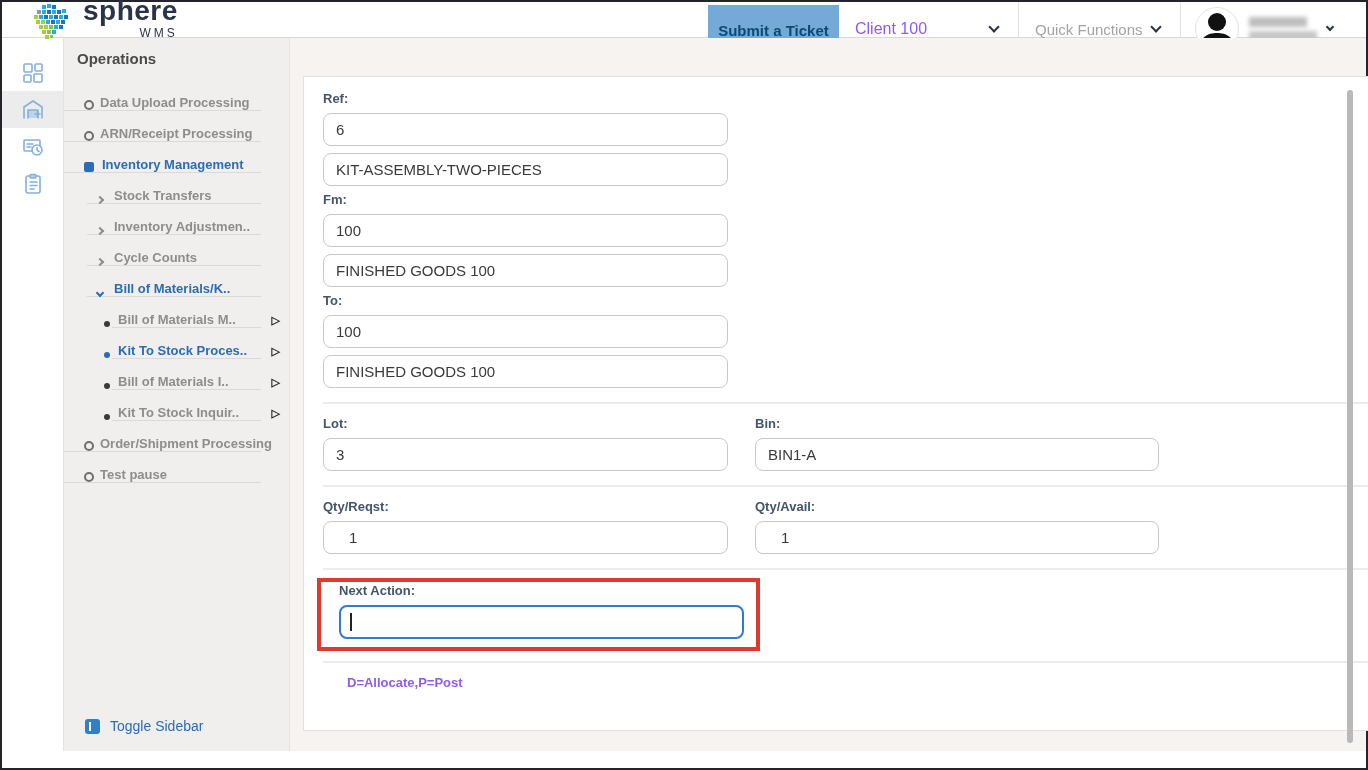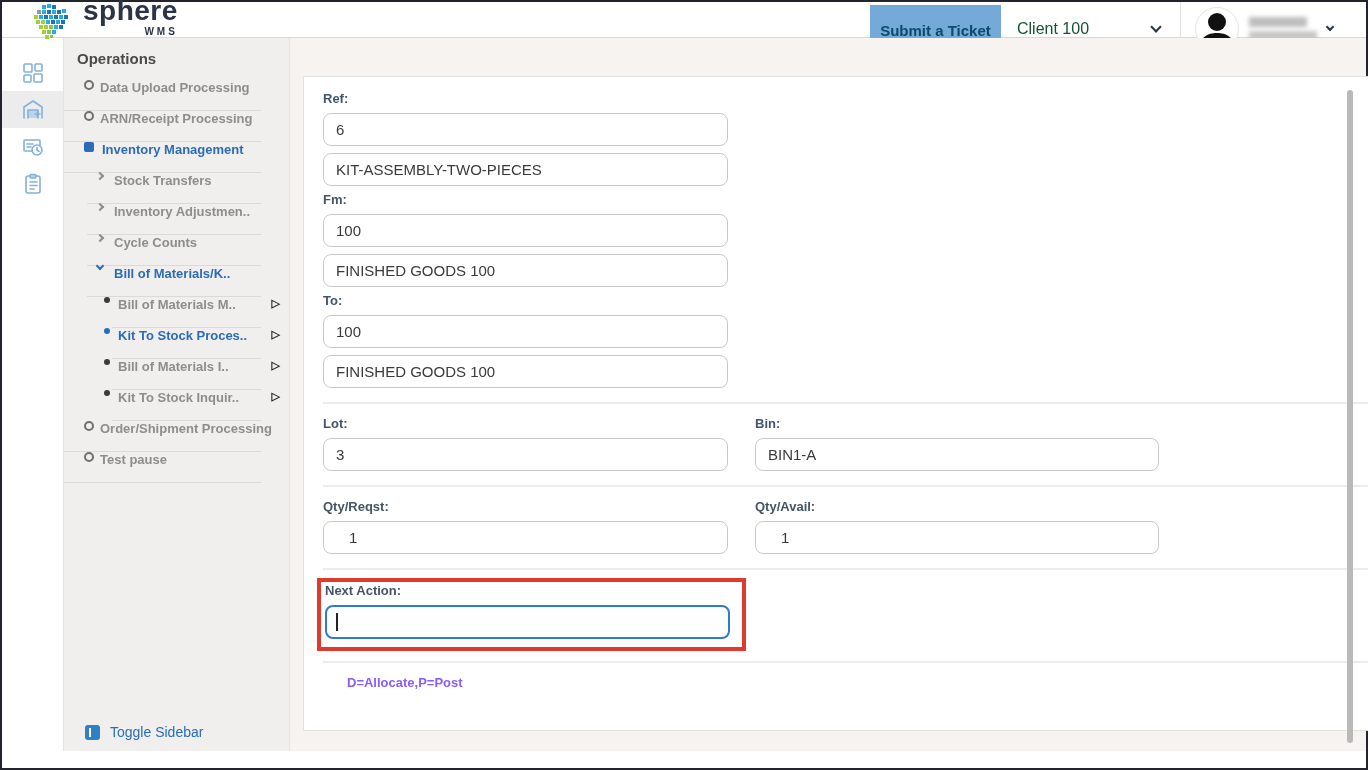--- a/index.html
+++ b/index.html
@@ -10,25 +10,25 @@
     background:#fff;
   }
   .page { position:relative; width:1368px; height:770px; border:2px solid #23242c; background:#fff; }
 
   
   .header { position:relative; height:36px; background:#fff; border-bottom:1px solid #d8d8d8; display:flex; align-items:center; }
   .logo { display:flex; align-items:flex-start; padding-left:26px; gap:9px; }
   .logo svg { margin-top:4px; }
   .logo-text { display:flex; flex-direction:column; line-height:1; }
   .brand { font-size:28px; font-weight:bold; color:#2b3347; letter-spacing:.5px; }
-  .brand-sub { font-size:10px; font-weight:bold; color:#2b3347; letter-spacing:3px; align-self:flex-end; margin-top:2px; }
+  .brand-sub { font-size:12px; font-weight:normal; color:#2b3347; letter-spacing:3px; align-self:flex-end; margin-top:2px; }
   .header-right { position:absolute; right:0; top:0; height:54px; display:flex; align-items:stretch; }
   .submit-btn { width:131px; margin-top:3px; background:#74a9d8; color:#0c4a6e; font-weight:bold; font-size:15px; border:none; font-family:inherit; cursor:pointer; }
   .hdr-dd { display:flex; align-items:center; justify-content:space-between; cursor:pointer; }
-  .hdr-client { width:179px; padding:0 20px 0 16px; font-size:16px; color:#14532d; }
+  .hdr-client { width:179px; padding:0 20px 0 16px; font-size:16px; color:#8b5cf6; }
   .hdr-quick { width:162px; padding:0 20px 0 16px; font-size:15px; color:#a3a3a3; border-left:1px solid #e2e2e2; }
   .chev { display:inline-block; width:8px; height:8px; border-right:2px solid #2b3347; border-bottom:2px solid #2b3347; transform:rotate(45deg); margin-top:-4px; }
   .chev.sm { width:6px; height:6px; }
   .user-box { width:186px; border-left:1px solid #e2e2e2; display:flex; align-items:center; gap:10px; padding-left:14px; cursor:pointer; }
   .avatar { width:44px; height:44px; border-radius:50%; border:1px solid #e3e3e3; background:#fff; overflow:hidden; flex:none; }
   .blur-lines { display:flex; flex-direction:column; gap:4px; }
   .blur-a { width:58px; height:10px; background:#bdbdbd; filter:blur(2px); }
   .blur-b { width:68px; height:10px; background:#c6c6c6; filter:blur(2px); }
 
   
@@ -37,55 +37,55 @@
   
   .rail { width:62px; background:#fff; border-right:1px solid #e5e2e0; padding-top:16px; flex:none; }
   .rail-btn { width:61px; height:37px; display:flex; align-items:center; justify-content:center; cursor:pointer; }
   .rail-btn.active { background:#ececec; }
   .rail-btn svg { stroke:#83b1dc; fill:none; stroke-width:1.6; stroke-linecap:round; stroke-linejoin:round; }
 
   
   .sidebar { width:226px; background:#f1efed; border-right:1px solid #e7e3e1; position:relative; flex:none; }
   .sb-title { font-size:15px; font-weight:bold; color:#4a4a4a; padding:12px 0 0 13px; }
   .sb-list { margin-top:13px; }
-  .sb-item { display:flex; align-items:flex-start; height:30px; font-size:13px; font-weight:bold; color:#8d8d8d; position:relative; cursor:pointer; }
+  .sb-item { display:flex; align-items:flex-end; height:30px; font-size:13px; font-weight:bold; color:#8d8d8d; position:relative; cursor:pointer; }
   .sb-item.active { color:#2b6cb8; }
   .lv0 { padding-left:20px; }
   .lv1 { padding-left:31px; }
   .lv2 { padding-left:40px; }
   .ic { flex:none; }
   .ic.ring { width:10px; height:10px; border:2px solid #6f6f6f; border-radius:50%; margin-right:6px; }
   .ic.dot-ring { width:10px; height:10px; background:#2b6cb8; border-radius:2px; margin-right:8px; }
   .ic.chevron-right { width:6px; height:6px; border-right:2px solid #8d8d8d; border-bottom:2px solid #8d8d8d; transform:rotate(-45deg); margin-right:11px; margin-left:2px; }
   .ic.chevron-down { width:6px; height:6px; border-right:2px solid #2b6cb8; border-bottom:2px solid #2b6cb8; transform:rotate(45deg); margin-right:11px; margin-left:2px; margin-top:-3px; }
   .ic.bullet { width:6px; height:6px; background:#3a3a3a; border-radius:50%; margin-right:8px; }
   .sb-item.active .ic.bullet { background:#2b6cb8; }
   .arrow { position:absolute; right:9px; color:#222; font-size:11px; }
   .sb-sep { height:1px; background:#dcdad8; margin-right:28px; }
   .sep-lv1 { margin-left:23px; }
   .sep-lv2 { margin-left:48px; }
-  .sb-toggle { position:absolute; bottom:11px; left:21px; display:flex; align-items:center; gap:10px; color:#2b6cb8; font-size:14px; cursor:pointer; }
+  .sb-toggle { position:absolute; bottom:17px; left:21px; display:flex; align-items:center; gap:10px; color:#2b6cb8; font-size:14px; cursor:pointer; }
   .toggle-icon { width:15px; height:15px; background:#2f80c8; border-radius:3px; position:relative; }
   .toggle-icon::after { content:""; position:absolute; left:4px; top:3px; bottom:3px; width:2px; background:#fff; }
 
   
   .content { flex:1; background:#f7f3f1; position:relative; }
   .panel { position:absolute; left:13px; top:38px; width:1163px; height:655px; background:#fff; border:1px solid #e4e2e0; padding:14px 5px 0 19px; }
   .scrollbar { position:absolute; left:1057px; top:52px; width:6px; height:653px; background:#b9b9b9; border-radius:3px; }
 
   .frow { display:grid; grid-template-columns:405px 404px; column-gap:27px; margin-bottom:6px; }
   .fgroup label { display:block; font-size:13px; font-weight:bold; color:#44546a; margin-bottom:8px; height:14px; }
   .inp { display:block; width:100%; height:33px; border:1px solid #c9c9c9; border-radius:8px; padding:0 12px; font-size:15px; color:#3a3a3a; background:#fff; font-family:inherit; outline:none; }
   .inp + .inp { margin-top:7px; }
   .inp.pad { padding-left:25px; }
   .sep { height:2px; background:#ececec; margin:14px 0 12px 0; }
   .sep.tight { margin-top:14px; margin-bottom:8px; }
   .sep.after-box { margin-top:10px; }
 
-  .highlight { display:inline-block; border:4px solid #e0392e; padding:1px 12px 8px 4px; margin-left:-6px; }
+  .highlight { display:inline-block; border:4px solid #e0392e; padding:1px 12px 8px 18px; margin-left:-6px; }
   .na-wrap { position:relative; width:405px; }
   .na-input { width:405px; height:34px; border:2px solid #2e7bd1; border-radius:8px; padding:0 12px; font-size:15px; color:#3a3a3a; font-family:inherit; outline:none; display:block; }
   .caret { position:absolute; left:11px; top:8px; width:2px; height:18px; background:#222; animation:blink 1.1s steps(1) infinite; }
   @keyframes blink { 50% { opacity:0; } }
 
   .hint { margin-top:12px; font-size:13px; font-weight:bold; color:#8b5cf6;margin-left:24px; }
 </style>
 </head>
 <body>
 
@@ -134,20 +134,24 @@
         <span class="brand-sub">WMS</span>
       </div>
     </div>
 
     <div class="header-right">
       <button class="submit-btn">Submit a Ticket</button>
       <div class="hdr-dd hdr-client">
         <span>Client 100</span>
         <span class="chev"></span>
       </div>
+      <div class="hdr-dd hdr-quick">
+        <span>Quick Functions</span>
+        <span class="chev"></span>
+      </div>
       <div class="user-box">
         <span class="avatar">
           <svg width="42" height="42" viewBox="0 0 42 42">
             <circle cx="21" cy="14" r="9" fill="#111"></circle>
             <path d="M3 42 C3 29 12 25 21 25 C30 25 39 29 39 42 Z" fill="#111"></path>
           </svg>
         </span>
         <span class="blur-lines">
           <span class="blur-a"></span>
             <span class="blur-b"></span>

